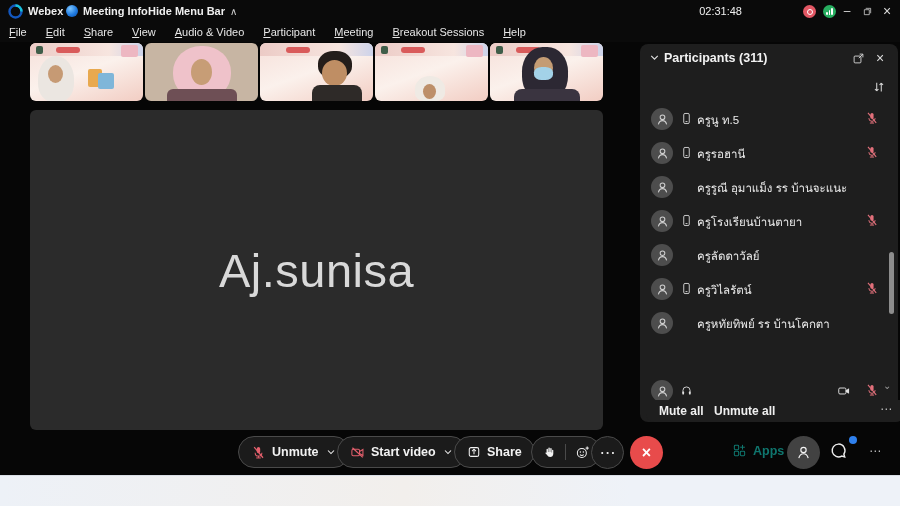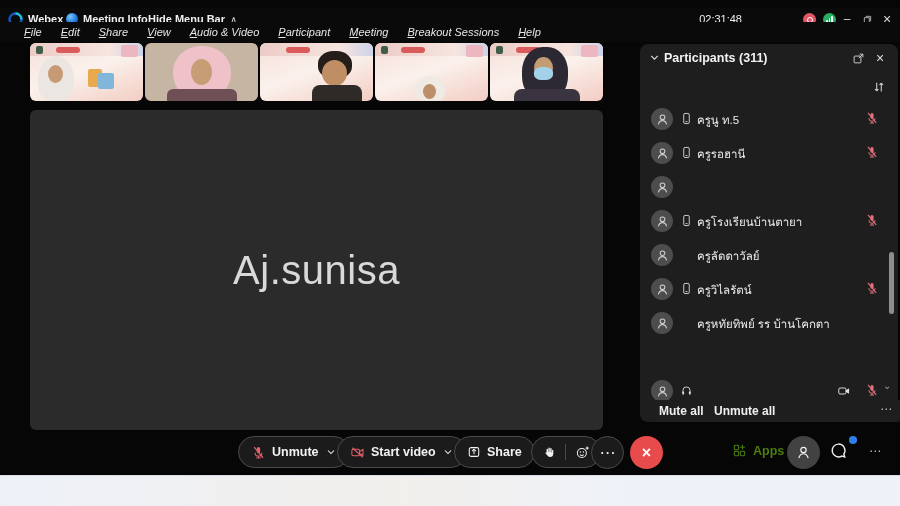--- a/index.html
+++ b/index.html
@@ -1,48 +1,48 @@
 <!DOCTYPE html>
 <html><head>
 <meta charset="utf-8">
 <style>
   * { margin:0; padding:0; box-sizing:border-box; }
   body { background:#000; font-family:"Liberation Sans","DejaVu Sans",sans-serif; }
   .screen { position:relative; width:900px; height:506px; background:#060606; overflow:hidden; }
 
   
-  .titlebar { position:absolute; left:0; top:8px; width:900px; height:22px; background:#0a0a0a; color:#e8e8e8; }
+  .titlebar { position:absolute; left:0; top:0; width:900px; height:22px; background:#0a0a0a; color:#e8e8e8; }
   .tb-item { position:absolute; top:0; height:22px; display:flex; align-items:center; gap:5px; font-size:11px; font-weight:700; color:#efefef; }
   .webex-logo { width:15px; height:15px; }
   .mi-orb { width:12px; height:12px; border-radius:50%; background:radial-gradient(circle at 35% 30%, #7cc6ff 0%, #1f7ae0 55%, #0b4fa8 100%); }
   .chev { font-size:10px; color:#cfcfcf; font-weight:400; }
   .tb-time { position:absolute; top:0; height:22px; right:158px; display:flex; align-items:center; font-size:11px; color:#f0f0f0; }
   .rec-dot { position:absolute; top:5px; left:803px; width:13px; height:13px; border-radius:50%; background:#e25764; display:flex; align-items:center; justify-content:center; }
   .rec-dot i { display:block; width:6px; height:6px; border:1.4px solid #fff; border-radius:50%; }
   .net-dot { position:absolute; top:5px; left:823px; width:13px; height:13px; border-radius:50%; background:#27ae60; display:flex; align-items:flex-end; justify-content:center; gap:1px; padding-bottom:3px; }
   .net-dot i { display:block; width:1.6px; background:#fff; border-radius:1px; }
   .winbtn { position:absolute; top:0; width:18px; height:22px; display:flex; align-items:center; justify-content:center; color:#dcdcdc; font-size:12px; }
 
   
-  .menubar { position:absolute; left:0; top:22px; width:900px; height:20px; background:#0a0a0a; display:flex; align-items:center; gap:19px; padding-left:24px;font-style:italic; }
+  .menubar { position:absolute; left:0; top:22px; width:900px; height:20px; background:#0a0a0a; display:flex; align-items:center; gap:19px; padding-left:9px; }
   .menu-item { font-size:11px; color:#e6e6e6; display:inline-block; }
   .menu-item::first-letter { text-decoration:underline; }
 
   
   .thumb { position:absolute; top:43px; width:113px; height:58px; border-radius:6px; overflow:hidden; background:#333; }
   .slide-bg { background:linear-gradient(160deg,#f6e0da 0%,#fbf1ec 48%,#f2cdc3 100%); }
   .slide-band { position:absolute; top:0; left:0; right:0; height:13px; background:linear-gradient(90deg,#eccbc6,#f7e5df 70%,#cdd3ea); }
   .badge-red { position:absolute; top:4px; left:26px; width:24px; height:6px; background:#d95b5b; border-radius:3px; }
   .slide-pic { position:absolute; top:2px; right:5px; width:17px; height:12px; background:#edb7c2; border-radius:2px; }
   .crest { position:absolute; top:3px; left:6px; width:7px; height:8px; background:#3f5d49; border-radius:2px; }
   .shape { position:absolute; }
 
   
   .stage { position:absolute; left:30px; top:110px; width:573px; height:320px; background:#2b2b2b; border-radius:6px; display:flex; align-items:center; justify-content:center; }
-  .stage-name { font-size:40px; font-weight:400; color:#d9d9d9; letter-spacing:0.5px; }
+  .stage-name { font-size:47px; font-weight:400; color:#d9d9d9; letter-spacing:0.5px; }
 
   
   .panel { position:absolute; left:640px; top:44px; width:258px; height:378px; background:#1e1e1e; border-radius:8px; }
   .panel-header { position:absolute; top:0; left:0; right:0; height:28px; }
   .panel-title { position:absolute; left:24px; top:7px; font-size:12.5px; font-weight:700; color:#f2f2f2; }
   .ph-chev { position:absolute; left:8px; top:7px; color:#e0e0e0; }
   .ph-btn { position:absolute; top:6px; width:16px; height:16px; color:#dcdcdc; display:flex; align-items:center; justify-content:center; }
   .search-wrap { position:absolute; left:10px; top:34px; width:212px; height:19px; }
   .search-input { width:100%; height:100%; background:#0f0f0f; border:1px solid #767676; border-radius:10px; color:#ddd; font-size:11px; padding:0 8px 0 24px; outline:none; font-family:inherit; }
   .search-input::placeholder { color:#9a9a9a; }
@@ -60,21 +60,21 @@
   .panel-footer { position:absolute; left:0; top:356px; width:258px; height:22px; background:#1e1e1e; border-radius:0 0 8px 8px;margin-left:6px; }
   .pf-btn { position:absolute; top:4px; font-size:12px; font-weight:700; color:#f0f0f0; }
   .pf-more { position:absolute; right:12px; top:2px; color:#bdbdbd; font-size:12px; }
 
   
   .pill { position:absolute; top:436px; height:32px; border:1px solid #4a4a4a; border-radius:16px; background:#1b1b1b; color:#f2f2f2; display:flex; align-items:center; gap:6px; padding:0 12px; font-size:12.5px; font-weight:700; }
   .circ { position:absolute; top:436px; width:33px; height:33px; border-radius:50%; border:1px solid #4a4a4a; background:#1b1b1b; color:#e8e8e8; display:flex; align-items:center; justify-content:center; }
   .leave { background:#e84b4b; border:none; color:#fff; font-size:16px; font-weight:700; }
   .vdiv { width:1px; height:16px; background:#4a4a4a; }
   .red-ic { color:#e4606d; }
-  .apps-btn { position:absolute; left:732px; top:443px; display:flex; align-items:center; gap:6px; color:#4d7c0f; font-size:12.5px; font-weight:700; }
+  .apps-btn { position:absolute; left:732px; top:443px; display:flex; align-items:center; gap:6px; color:#0f766e; font-size:12.5px; font-weight:700; }
   .people-btn { position:absolute; left:787px; top:436px; width:33px; height:33px; border-radius:50%; background:#424242; color:#f5f5f5; display:flex; align-items:center; justify-content:center; }
   .chat-btn { position:absolute; left:829px; top:441px; color:#ececec; }
   .chat-dot { position:absolute; left:849px; top:436px; width:8px; height:8px; border-radius:50%; background:#2f80ed; }
   .more2 { position:absolute; left:869px; top:444px; color:#bdbdbd; font-size:12px; }
 
   
   .taskbar { position:absolute; left:0; top:475px; width:900px; height:31px; background:linear-gradient(90deg,#edf1f7 0%,#f2efec 45%,#eef2f8 70%); border-top:1px solid #d9dee6; }
 
   svg.ic { display:block; }
 </style>
@@ -330,20 +330,21 @@
               <use href="#sy-micslash"></use>
             </svg>
           </span>
       </div>
       <div class="prow" style="top:72px">
         <span class="pav">
             <svg class="ic" width="15" height="15" viewBox="0 0 16 16">
               <use href="#sy-person"></use>
             </svg>
           </span>
+        <span class="pname">ครูรูณี อุมาแม็ง รร บ้านจะแนะ</span>
       </div>
       <div class="prow" style="top:106px">
         <span class="pav">
             <svg class="ic" width="15" height="15" viewBox="0 0 16 16">
               <use href="#sy-person"></use>
             </svg>
           </span>
         <span class="pdev">
             <svg class="ic" width="13" height="13" viewBox="0 0 16 16">
               <use href="#sy-phone"></use>

